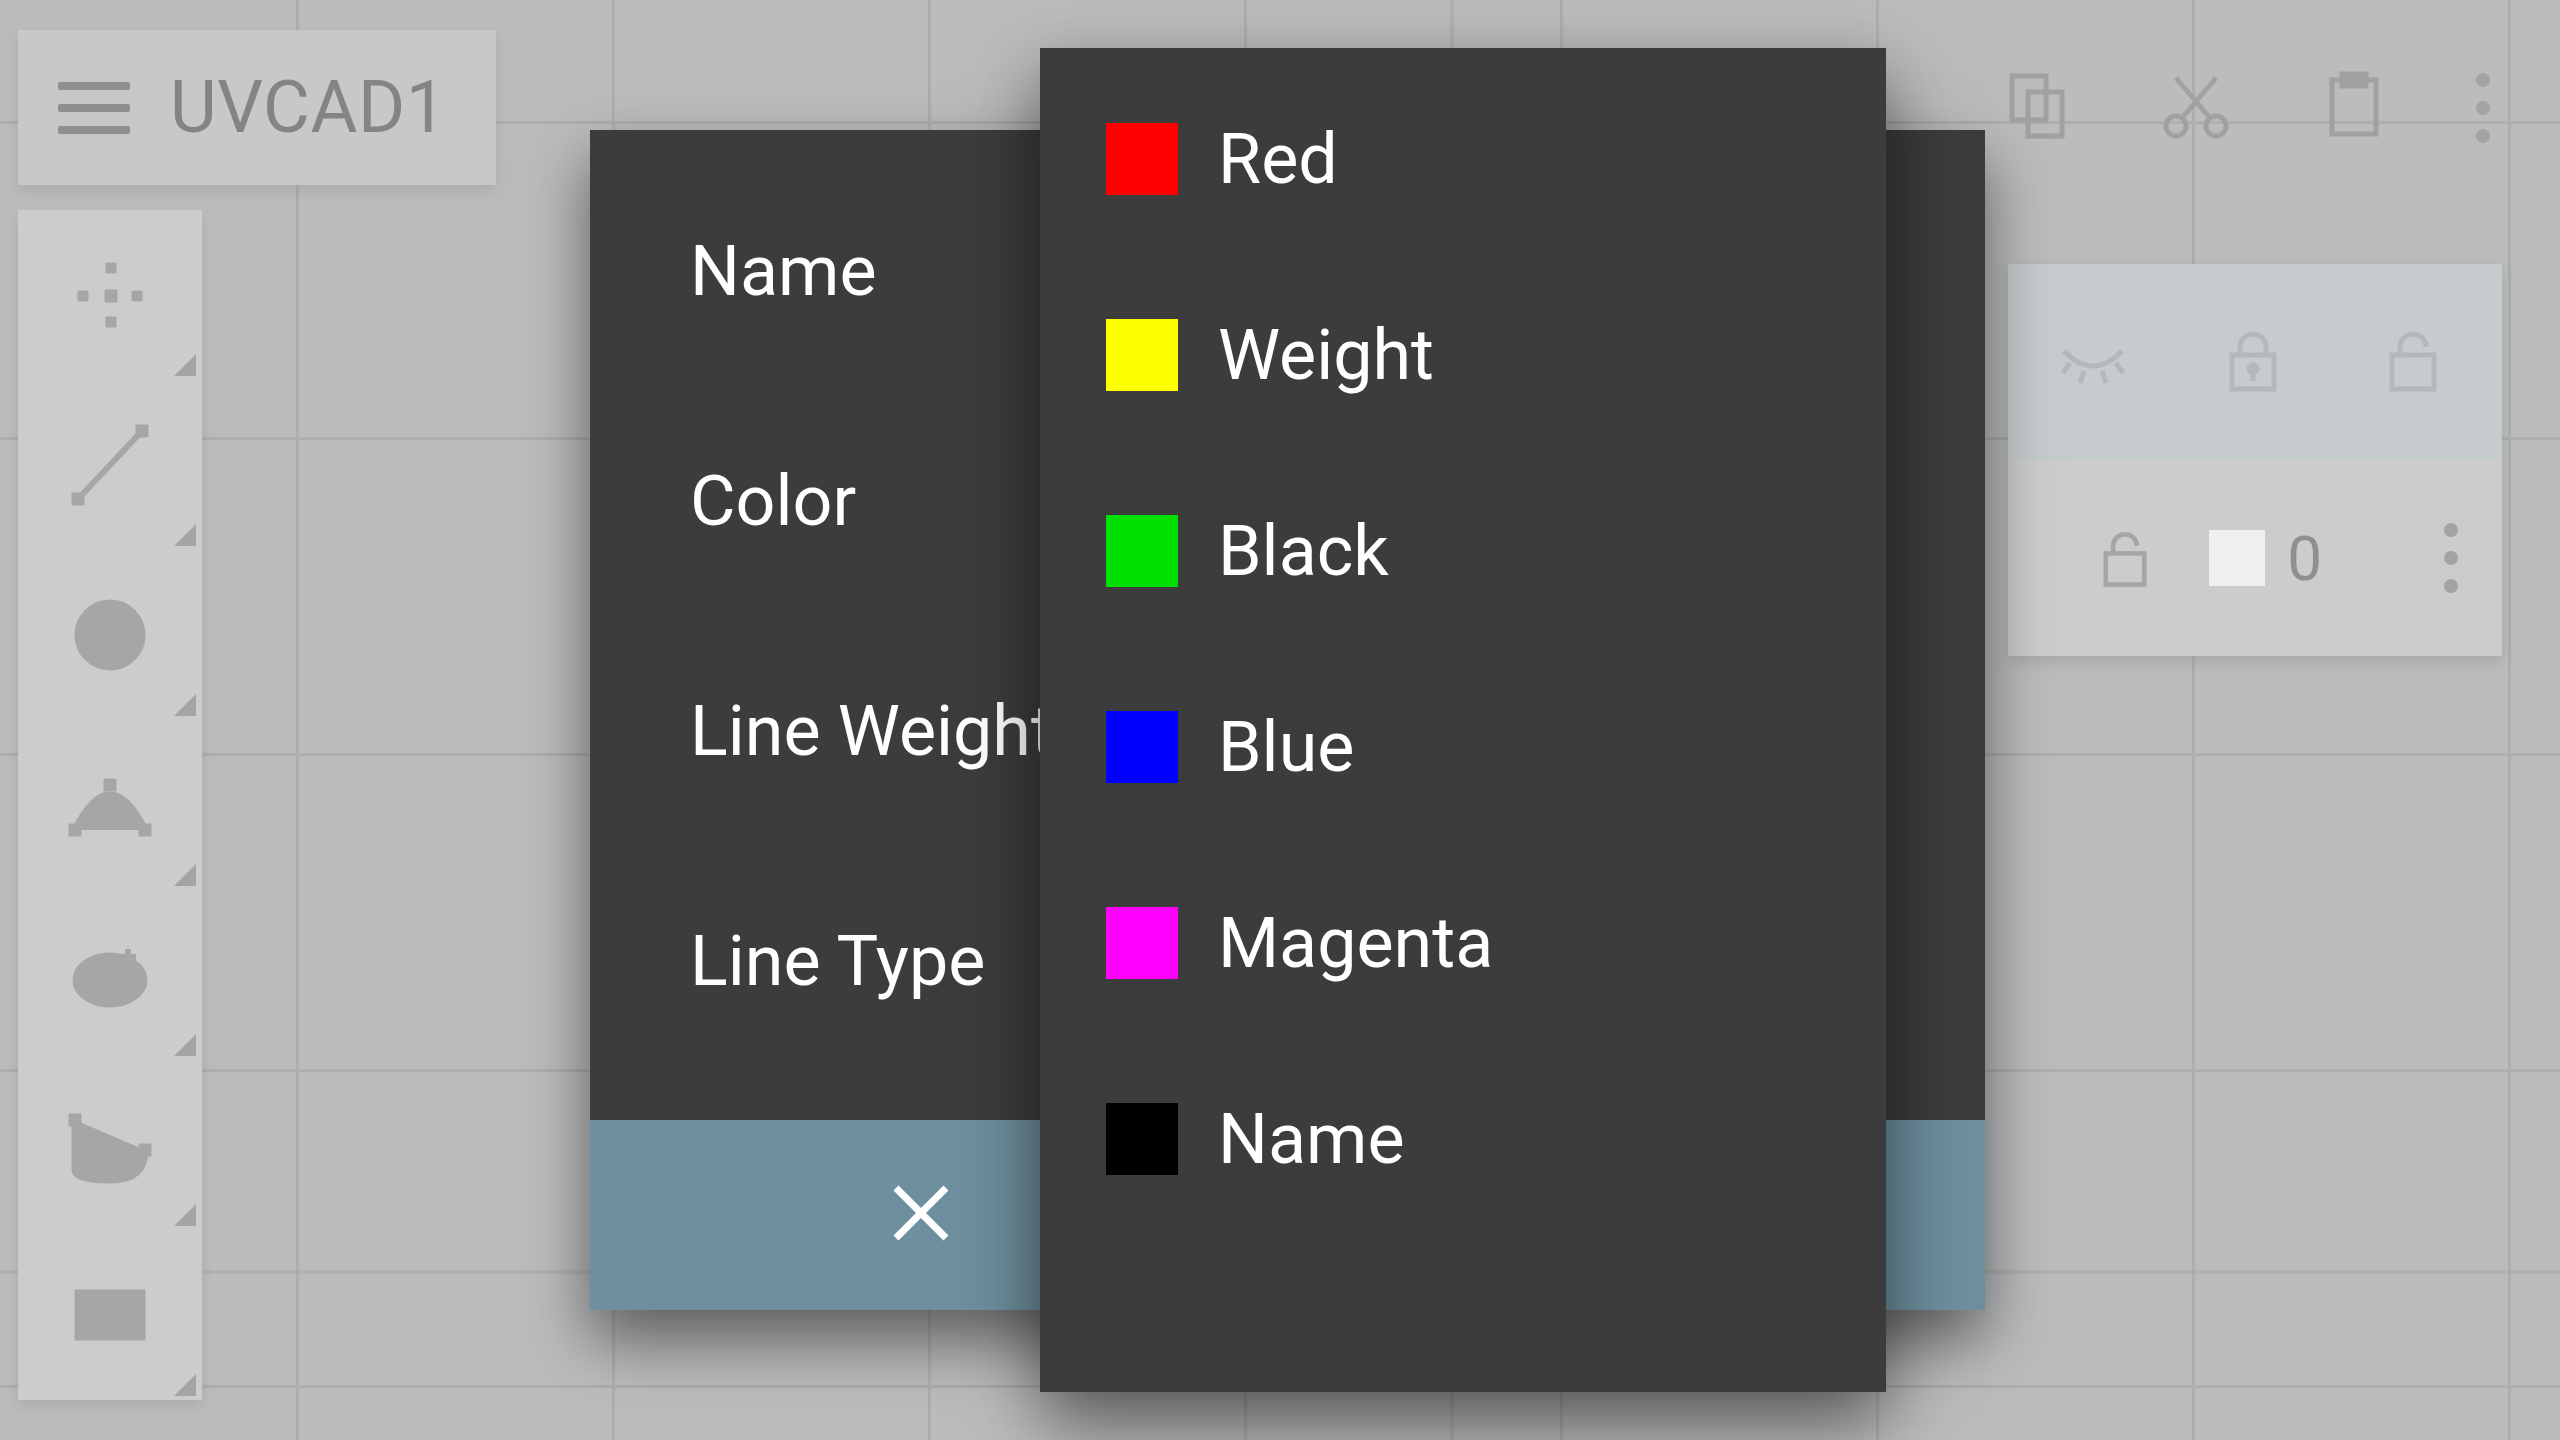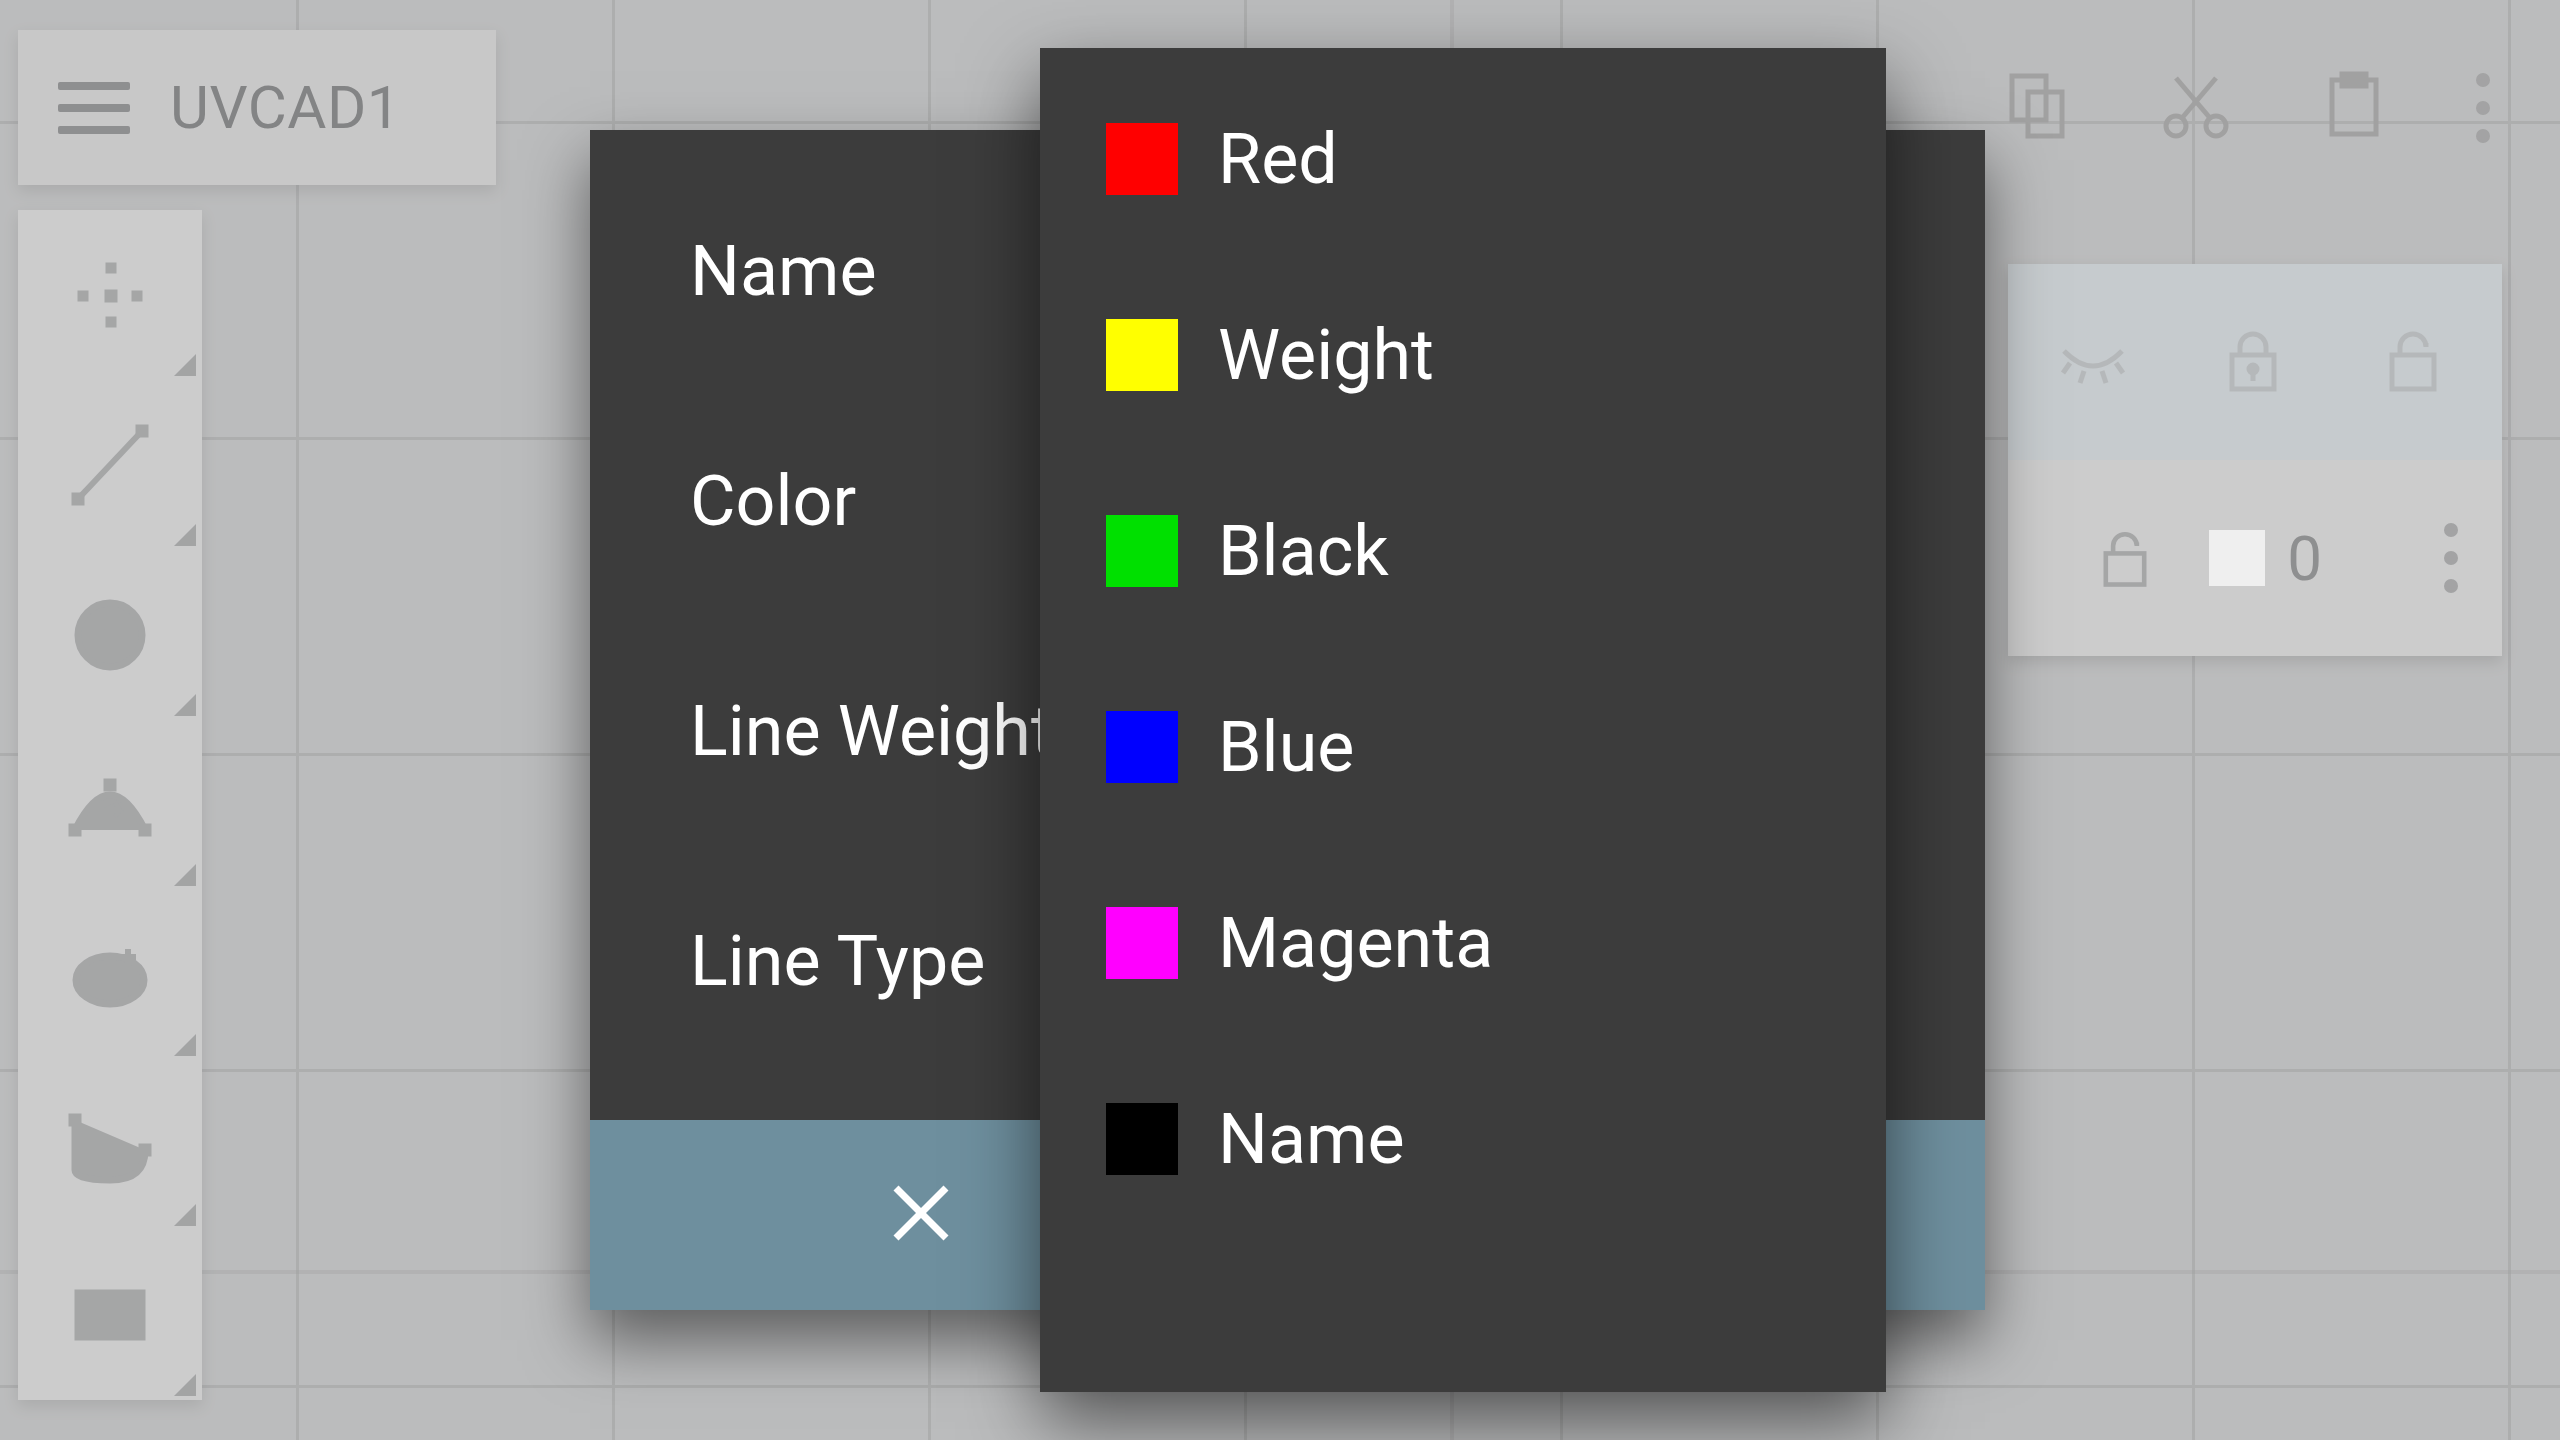--- a/index.html
+++ b/index.html
@@ -24,21 +24,21 @@
   .title-chip {
     position:absolute; left:18px; top:30px;
     width:478px; height:155px;
     background:#c3c3c4;
     display:flex; align-items:center; gap:40px;
     padding-left:40px;
     box-shadow: 0 6px 14px rgba(0,0,0,.15);
   }
   .hamburger { width:72px; height:52px; display:flex; flex-direction:column; justify-content:space-between; }
   .hamburger span { display:block; height:8px; background:#6b6c6d; border-radius:2px; }
-  .title-text { font-size:60px; font-weight:400; color:#5a5b5c; letter-spacing:0.5px; }
+  .title-text { font-size:72px; font-weight:400; color:#5a5b5c; letter-spacing:0.5px; }
 
   
   .left-toolbar {
     position:absolute; left:18px; top:210px;
     width:184px;
     background:#c9c9ca;
     box-shadow: 0 6px 14px rgba(0,0,0,.15);
     display:flex; flex-direction:column;
   }
   .tb-btn {

